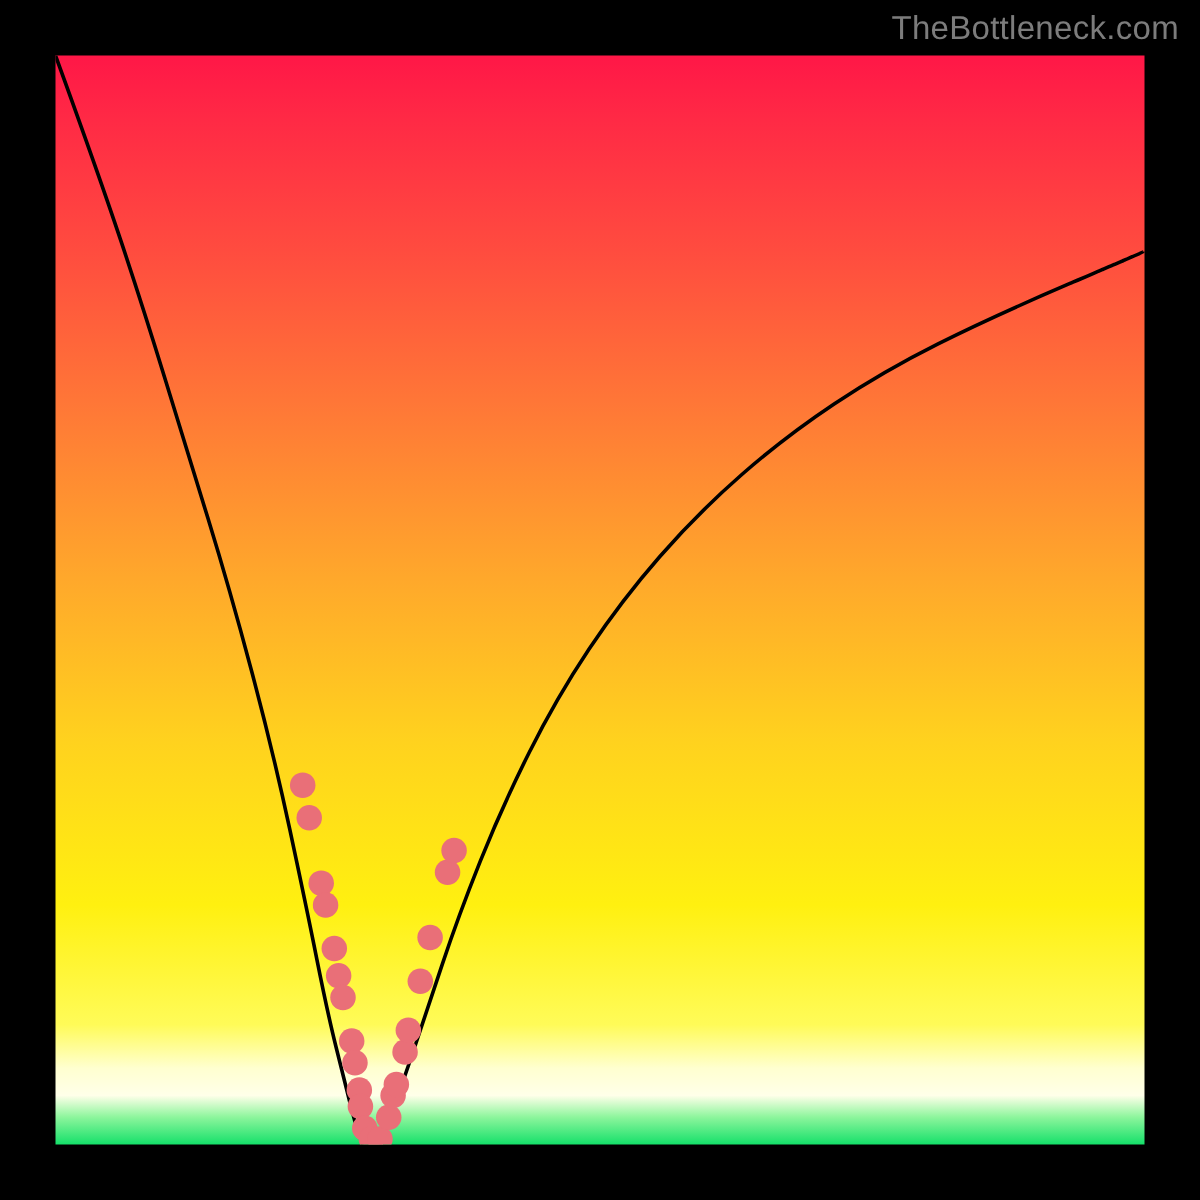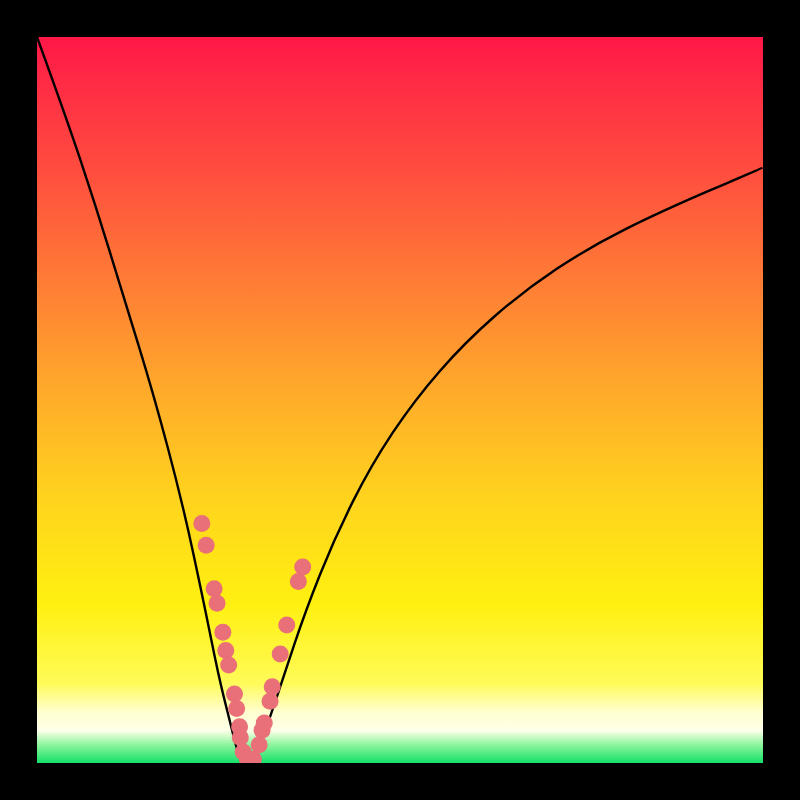--- a/index.html
+++ b/index.html
@@ -83,13 +83,14 @@
           <circle cx="233.046" cy="664.29" r="8.5" fill="#e96f78"></circle>
           <circle cx="235.22400000000002" cy="649.77" r="8.5" fill="#e96f78"></circle>
           <circle cx="243.21" cy="617.1" r="8.5" fill="#e96f78"></circle>
           <circle cx="249.74399999999997" cy="588.06" r="8.5" fill="#e96f78"></circle>
           <circle cx="261.36" cy="544.5" r="8.5" fill="#e96f78"></circle>
           <circle cx="265.716" cy="529.98" r="8.5" fill="#e96f78"></circle>
         </g>
     </svg>
   </div>
 
+  <div class="watermark">TheBottleneck.com</div>
 </div>
 
 </body></html>

